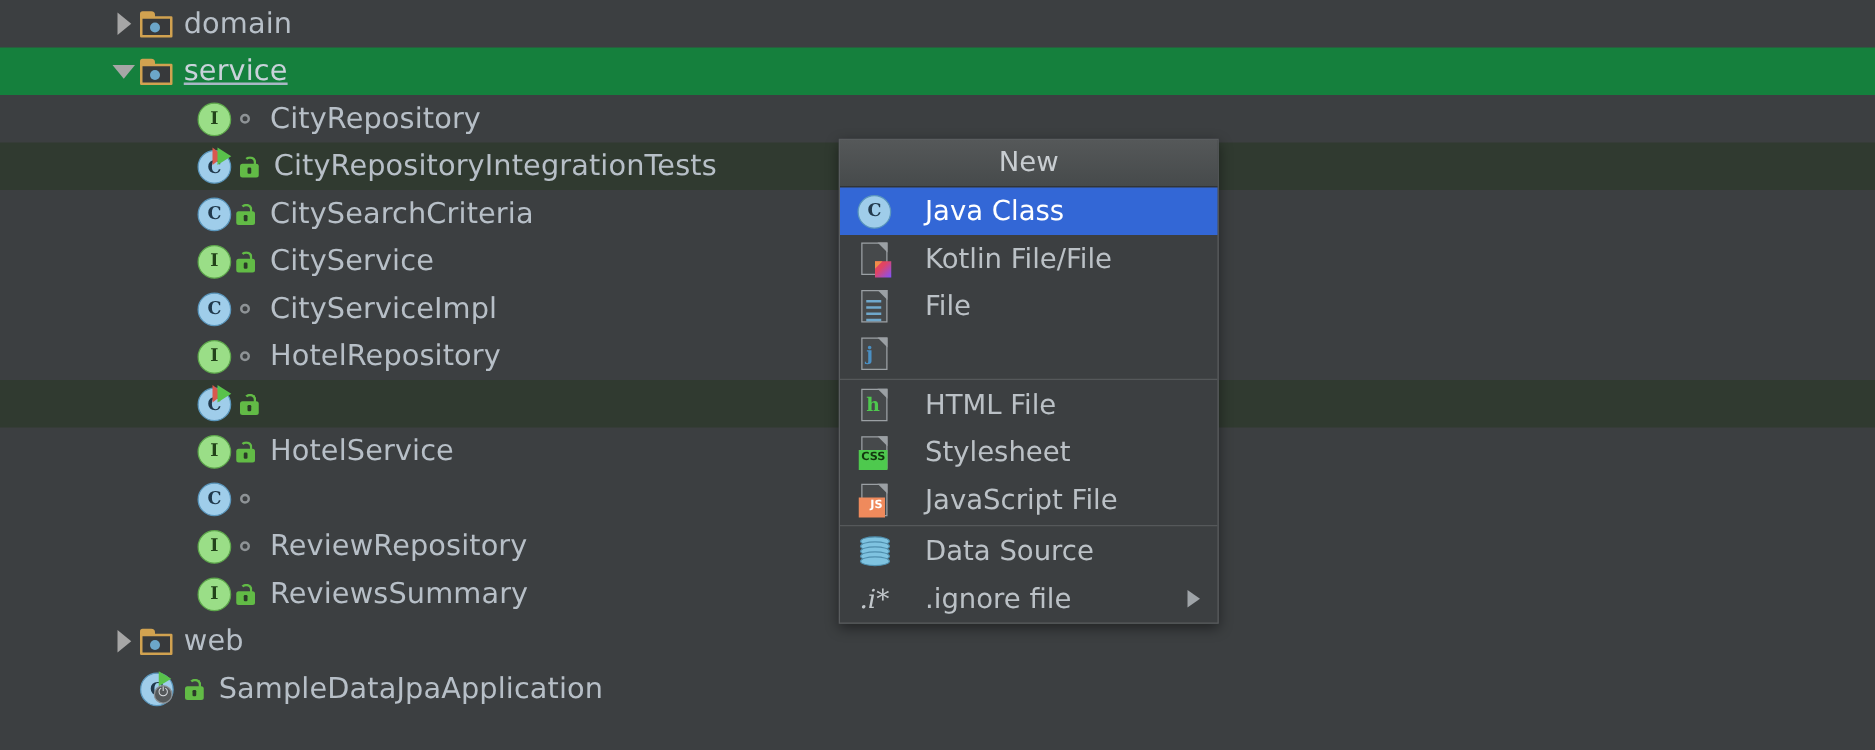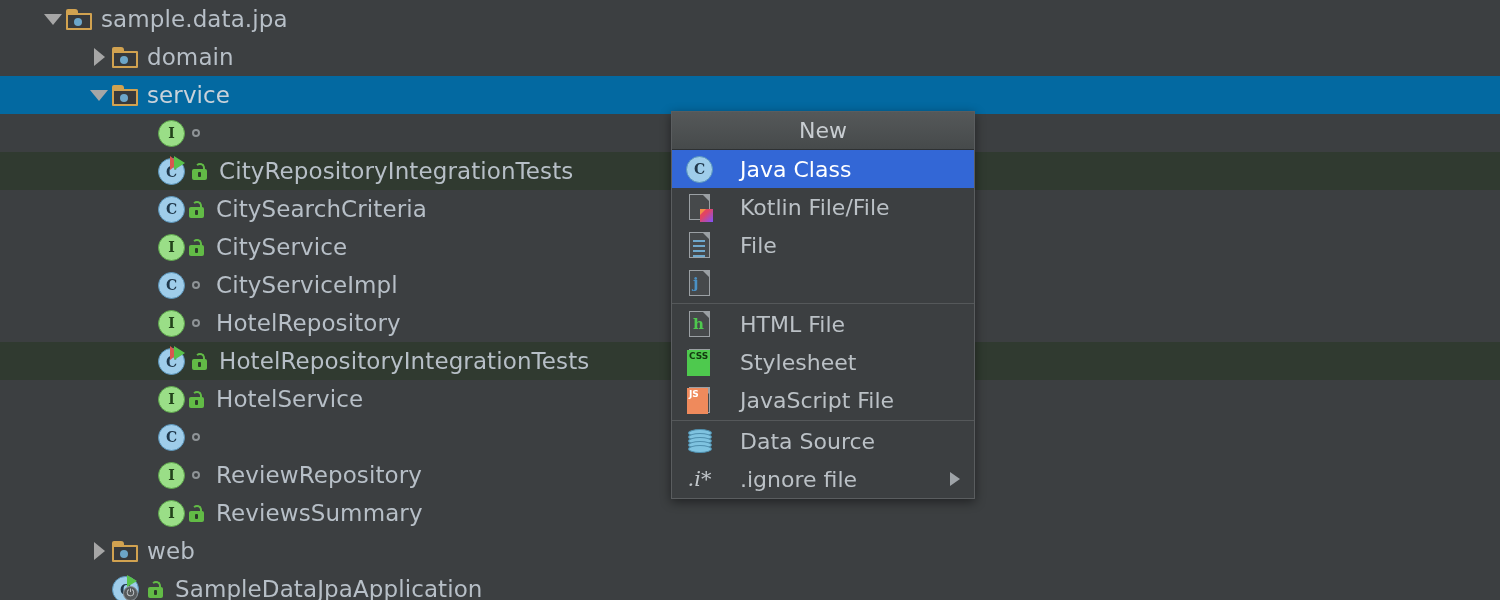--- a/index.html
+++ b/index.html
@@ -14,21 +14,21 @@
   
   .tree{position:absolute;left:0;top:0;width:1500px;height:600px;}
   .row{
     position:relative;height:38px;width:1500px;
     display:flex;align-items:center;
     box-sizing:border-box;
     color:#a9b7c6;
     font-size:23px;
     white-space:nowrap;
   }
-  .row.sel{background:#0369a1;}
+  .row.sel{background:#15803d;text-decoration:underline;}
   .row.test{background:#303a30;}
 
   .twisty{
     width:26px;height:38px;flex:0 0 26px;
     display:flex;align-items:center;justify-content:center;
   }
   .tri-down{
     width:0;height:0;border-left:9px solid transparent;border-right:9px solid transparent;
     border-top:11px solid #a6a6a6;
   }
@@ -132,22 +132,22 @@
     position:absolute;left:0;top:0;width:21px;height:26px;
     background:#46494b;border:1.5px solid #9ba0a4;box-sizing:border-box;
   }
   .doc .fold{
     position:absolute;right:0;top:0;width:0;height:0;
     border-top:8px solid #9ba0a4;border-left:8px solid transparent;
   }
   .doc .lines{position:absolute;left:4px;top:8px;width:12px;}
   .doc .lines i{display:block;height:2px;background:#6fa8cc;margin-bottom:3px;}
   .doc .tag{
-    position:absolute;left:-2px;bottom:-1px;min-width:17px;height:26px;line-height:13px;
-    font-size:9px;font-weight:700;text-align:left;color:#fff;
+    position:absolute;left:-2px;bottom:-1px;min-width:17px;height:16px;line-height:13px;
+    font-size:9px;font-weight:700;text-align:right;color:#fff;
     font-family:"DejaVu Sans","Liberation Sans",sans-serif;padding:0 2px;
   }
   .doc .glyph{
     position:absolute;left:4px;top:5px;font-size:15px;font-weight:700;
     font-family:"DejaVu Serif","Liberation Serif",serif;line-height:16px;
   }
   .kotlin-mark{
     position:absolute;right:-3px;bottom:-2px;width:13px;height:13px;
     background:linear-gradient(135deg,#e24462 0%,#e24462 38%,#7f52ff 100%);
   }
@@ -173,70 +173,57 @@
     font-style:italic;font-size:21px;color:#c2c7cb;
   }
 </style>
 </head>
 <body>
 
 <div id="root">
 
   <div class="tree" id="tree">
       <div class="row">
-        <span style="display:inline-block;width:40px;flex:0 0 40px"></span>
+        <span style="display:inline-block;width:86px;flex:0 0 86px"></span>
         <span class="twisty">
-          <span class="tri-down"></span>
+          <span class="tri-right"></span>
         </span>
         <span class="icon">
           <span class="pkgfolder">
             <span class="tab"></span>
             <span class="body"></span>
             <span class="dot"></span>
           </span>
         </span>
-        <span class="lbl">sample.data.jpa</span>
-      </div>
-      <div class="row">
+        <span class="lbl">domain</span>
+      </div>
+      <div class="row sel">
         <span style="display:inline-block;width:86px;flex:0 0 86px"></span>
         <span class="twisty">
-          <span class="tri-right"></span>
+          <span class="tri-down"></span>
         </span>
         <span class="icon">
           <span class="pkgfolder">
             <span class="tab"></span>
             <span class="body"></span>
             <span class="dot"></span>
           </span>
         </span>
-        <span class="lbl">domain</span>
-      </div>
-      <div class="row sel">
-        <span style="display:inline-block;width:86px;flex:0 0 86px"></span>
-        <span class="twisty">
-          <span class="tri-down"></span>
-        </span>
-        <span class="icon">
-          <span class="pkgfolder">
-            <span class="tab"></span>
-            <span class="body"></span>
-            <span class="dot"></span>
-          </span>
-        </span>
         <span class="lbl">service</span>
       </div>
       <div class="row">
         <span style="display:inline-block;width:132px;flex:0 0 132px"></span>
         <span class="twisty"></span>
         <span class="icon">
           <span class="circ iface">I</span>
         </span>
         <span class="badge">
           <span class="pkgdot"></span>
         </span>
+        <span class="lbl">CityRepository</span>
       </div>
       <div class="row test">
         <span style="display:inline-block;width:132px;flex:0 0 132px"></span>
         <span class="twisty"></span>
         <span class="icon">
           <span class="runwrap">
             <span class="circ cls">C</span>
             <span class="redmark"></span>
             <span class="play"></span>
           </span>
@@ -312,21 +299,20 @@
             <span class="play"></span>
           </span>
         </span>
         <span class="badge">
           <span class="lock">
             <span class="shackle"></span>
             <span class="bodyb"></span>
             <span class="kh"></span>
           </span>
         </span>
-        <span class="lbl">HotelRepositoryIntegrationTests</span>
       </div>
       <div class="row">
         <span style="display:inline-block;width:132px;flex:0 0 132px"></span>
         <span class="twisty"></span>
         <span class="icon">
           <span class="circ iface">I</span>
         </span>
         <span class="badge">
           <span class="lock">
             <span class="shackle"></span>

